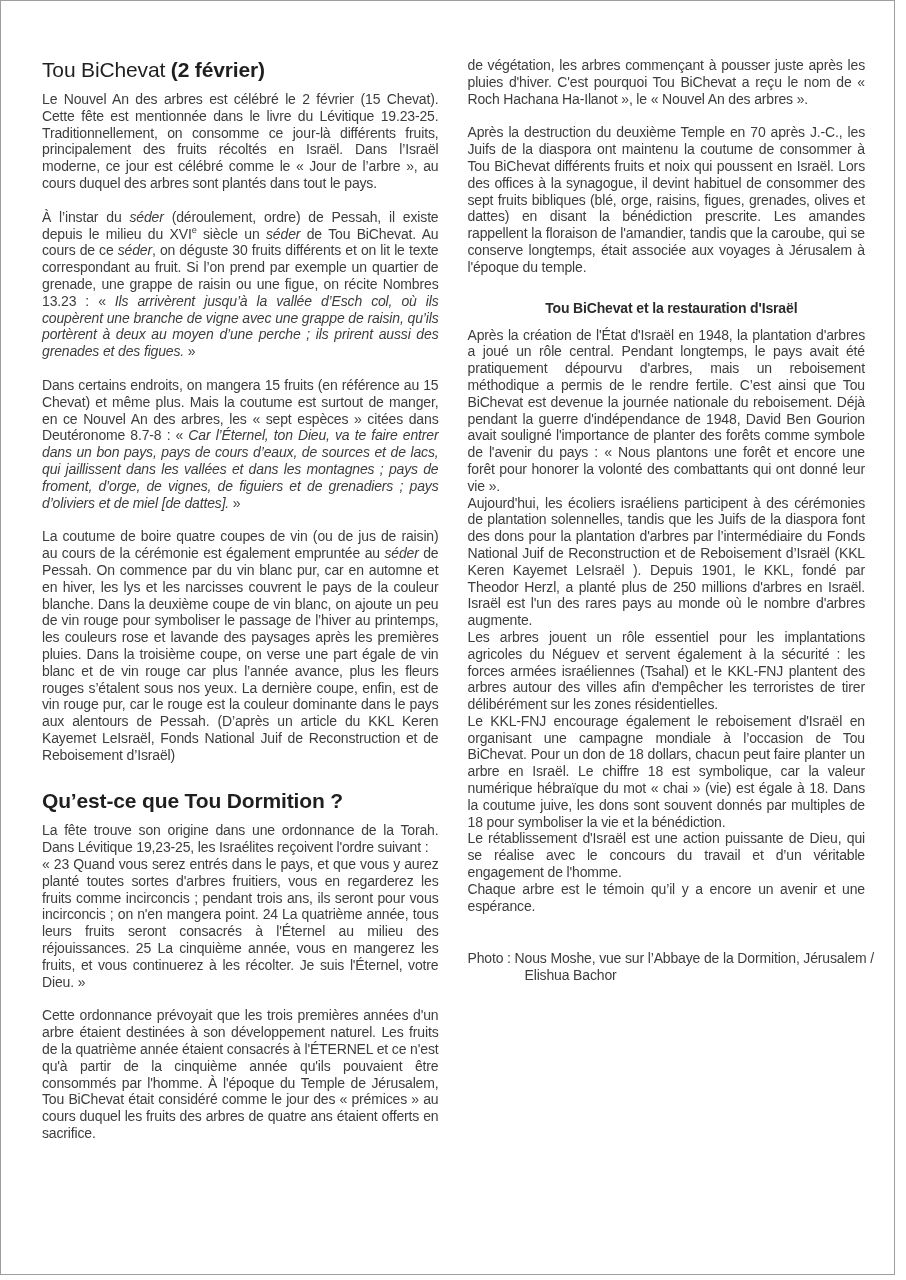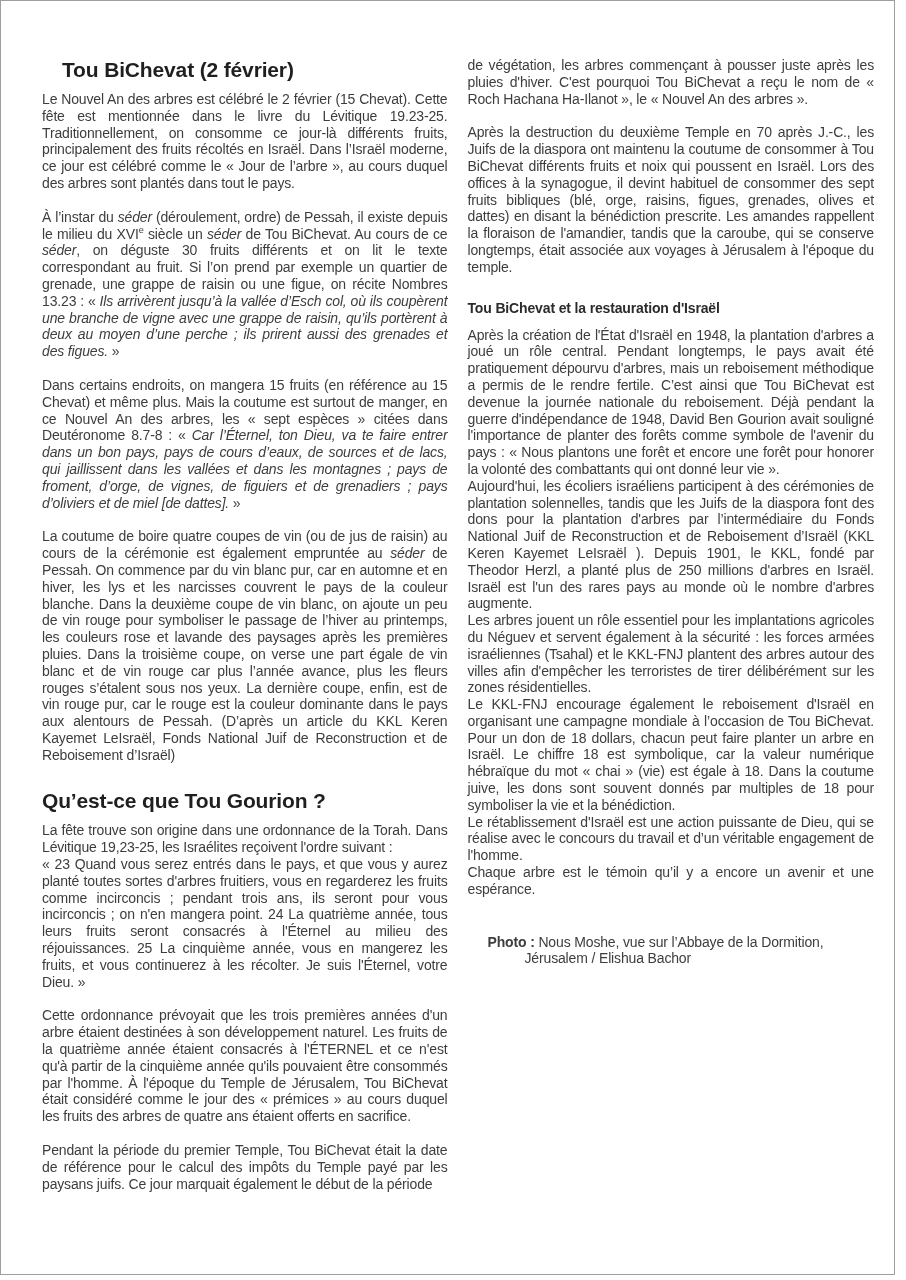--- a/index.html
+++ b/index.html
@@ -39,52 +39,51 @@
     margin: 0 0 9px 0;
     text-align: left;
   }
   .h2 { margin-top: 25px; }
   .h3 {
     font-size: 14px;
     line-height: 17px;
     font-weight: bold;
     color: #2b2b2b;
     margin: 24px 0 10px 0;
-    text-align: left;
+    text-align: center;
   }
   .p {
-    margin: 0 1px 17px 0;
+    margin: 0 10px 17px 0;
     text-align: justify;
   }
   .credit {
     margin: 36px 0 0 0;
     text-align: left;
     padding-left: 57px;
     text-indent: -57px;
   }
   .s-i  { font-style: italic; }
-  .s-b  { font-weight: bold; margin-left: 20px; }
+  .s-b  { font-weight: normal; }
   .s-r  { font-weight: bold; }
   sup { font-size: 0.65em; line-height: 0; vertical-align: super; }
 </style>
 </head>
 <body>
 
 <div class="sheet">
   <div class="columns">
     <div class="col col-left" id="col-left">
         <h1 class="h1"><span class="s-b">Tou BiChevat</span><span class="s-r">  (2 février)</span></h1>
         <p class="p"><span>Le Nouvel An des arbres est célébré le 2 février (15 Chevat). Cette fête est mentionnée dans le livre du Lévitique 19.23-25. Traditionnellement, on consomme ce jour-là différents fruits, principalement des fruits récoltés en Israël. Dans l’Israël moderne, ce jour est célébré comme le « Jour de l’arbre », au cours duquel des arbres sont plantés dans tout le pays.</span></p>
         <p class="p"><span>À l’instar du </span><span class="s-i">séder</span><span> (déroulement, ordre) de Pessah, il existe depuis le milieu du XVI</span><sup>e</sup><span> siècle un </span><span class="s-i">séder</span><span> de Tou BiChevat. Au cours de ce </span><span class="s-i">séder</span><span>, on déguste 30 fruits différents et on lit le texte correspondant au fruit. Si l’on prend par exemple un quartier de grenade, une grappe de raisin ou une figue, on récite Nombres 13.23 : « </span><span class="s-i">Ils arrivèrent jusqu’à la vallée d’Esch col, où ils coupèrent une branche de vigne avec une grappe de raisin, qu’ils portèrent à deux au moyen d’une perche ; ils prirent aussi des grenades et des figues.</span><span> »</span></p>
         <p class="p"><span>Dans certains endroits, on mangera 15 fruits (en référence au 15 Chevat) et même plus. Mais la coutume est surtout de manger, en ce Nouvel An des arbres, les « sept espèces » citées dans Deutéronome 8.7-8 : « </span><span class="s-i">Car l’Éternel, ton Dieu, va te faire entrer dans un bon pays, pays de cours d’eaux, de sources et de lacs, qui jaillissent dans les vallées et dans les montagnes ; pays de froment, d’orge, de vignes, de figuiers et de grenadiers ; pays d’oliviers et de miel [de dattes].</span><span> »</span></p>
         <p class="p"><span>La coutume de boire quatre coupes de vin (ou de jus de raisin) au cours de la cérémonie est également empruntée au </span><span class="s-i">séder</span><span> de Pessah. On commence par du vin blanc pur, car en automne et en hiver, les lys et les narcisses couvrent le pays de la couleur blanche. Dans la deuxième coupe de vin blanc, on ajoute un peu de vin rouge pour symboliser le passage de l’hiver au printemps, les couleurs rose et lavande des paysages après les premières pluies. Dans la troisième coupe, on verse une part égale de vin blanc et de vin rouge car plus l’année avance, plus les fleurs rouges s’étalent sous nos yeux. La dernière coupe, enfin, est de vin rouge pur, car le rouge est la couleur dominante dans le pays aux alentours de Pessah. (D’après un article du KKL Keren Kayemet LeIsraël, Fonds National Juif de Reconstruction et de Reboisement d’Israël)</span></p>
-        <h2 class="h2"><span>Qu’est-ce que Tou Gourion ?</span></h2>
+        <h2 class="h2"><span>Qu’est-ce que Tou Dormition ?</span></h2>
         <p class="p"><span>La fête trouve son origine dans une ordonnance de la Torah. Dans Lévitique 19,23-25, les Israélites reçoivent l'ordre suivant :</span><br><span>« 23 Quand vous serez entrés dans le pays, et que vous y aurez planté toutes sortes d'arbres fruitiers, vous en regarderez les fruits comme incirconcis ; pendant trois ans, ils seront pour vous incirconcis ; on n'en mangera point. 24 La quatrième année, tous leurs fruits seront consacrés à l'Éternel au milieu des réjouissances. 25 La cinquième année, vous en mangerez les fruits, et vous continuerez à les récolter. Je suis l'Éternel, votre Dieu. »</span></p>
         <p class="p"><span>Cette ordonnance prévoyait que les trois premières années d'un arbre étaient destinées à son développement naturel. Les fruits de la quatrième année étaient consacrés à l'ÉTERNEL et ce n'est qu'à partir de la cinquième année qu'ils pouvaient être consommés par l'homme. À l'époque du Temple de Jérusalem, Tou BiChevat était considéré comme le jour des « prémices » au cours duquel les fruits des arbres de quatre ans étaient offerts en sacrifice.</span></p>
-        <p class="p"><span>Pendant la période du premier Temple, Tou BiChevat était la date de référence pour le calcul des impôts du Temple payé par les paysans juifs. Ce jour marquait également le début de la période</span></p>
       </div>
     <div class="col col-right" id="col-right">
         <p class="p"><span>de végétation, les arbres commençant à pousser juste après les pluies d'hiver. C'est pourquoi Tou BiChevat a reçu le nom de « Roch Hachana Ha-Ilanot », le « Nouvel An des arbres ».</span></p>
         <p class="p"><span>Après la destruction du deuxième Temple en 70 après J.-C., les Juifs de la diaspora ont maintenu la coutume de consommer à Tou BiChevat différents fruits et noix qui poussent en Israël. Lors des offices à la synagogue, il devint habituel de consommer des sept fruits bibliques (blé, orge, raisins, figues, grenades, olives et dattes) en disant la bénédiction prescrite. Les amandes rappellent la floraison de l'amandier, tandis que la caroube, qui se conserve longtemps, était associée aux voyages à Jérusalem à l'époque du temple.</span></p>
         <h3 class="h3"><span>Tou BiChevat et la restauration d'Israël</span></h3>
         <p class="p"><span>Après la création de l'État d'Israël en 1948, la plantation d'arbres a joué un rôle central. Pendant longtemps, le pays avait été pratiquement dépourvu d'arbres, mais un reboisement méthodique a permis de le rendre fertile. C’est ainsi que Tou BiChevat est devenue la journée nationale du reboisement. Déjà pendant la guerre d'indépendance de 1948, David Ben Gourion avait souligné l'importance de planter des forêts comme symbole de l'avenir du pays : « Nous plantons une forêt et encore une forêt pour honorer la volonté des combattants qui ont donné leur vie ».</span><br><span>Aujourd'hui, les écoliers israéliens participent à des cérémonies de plantation solennelles, tandis que les Juifs de la diaspora font des dons pour la plantation d'arbres par l’intermédiaire du Fonds National Juif de Reconstruction et de Reboisement d’Israël (KKL Keren Kayemet LeIsraël ). Depuis 1901, le KKL, fondé par Theodor Herzl, a planté plus de 250 millions d'arbres en Israël. Israël est l'un des rares pays au monde où le nombre d'arbres augmente.</span><br><span>Les arbres jouent un rôle essentiel pour les implantations agricoles du Néguev et servent également à la sécurité : les forces armées israéliennes (Tsahal) et le KKL-FNJ plantent des arbres autour des villes afin d'empêcher les terroristes de tirer délibérément sur les zones résidentielles.</span><br><span>Le KKL-FNJ encourage également le reboisement d'Israël en organisant une campagne mondiale à l’occasion de Tou BiChevat. Pour un don de 18 dollars, chacun peut faire planter un arbre en Israël. Le chiffre 18 est symbolique, car la valeur numérique hébraïque du mot « chai » (vie) est égale à 18. Dans la coutume juive, les dons sont souvent donnés par multiples de 18 pour symboliser la vie et la bénédiction.</span><br><span>Le rétablissement d'Israël est une action puissante de Dieu, qui se réalise avec le concours du travail et d’un véritable engagement de l'homme.</span><br><span>Chaque arbre est le témoin qu’il y a encore un avenir et une espérance.</span></p>
         <p class="credit"><span class="s-b">Photo : </span><span>Nous Moshe, vue sur l’Abbaye de la Dormition, Jérusalem / Elishua Bachor</span></p>
       </div>
   </div>
 </div>

